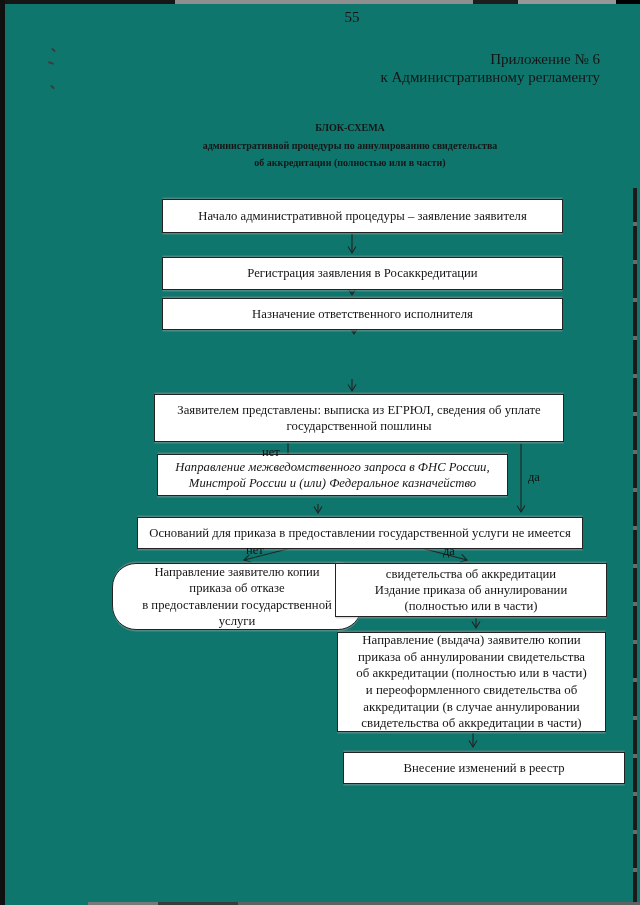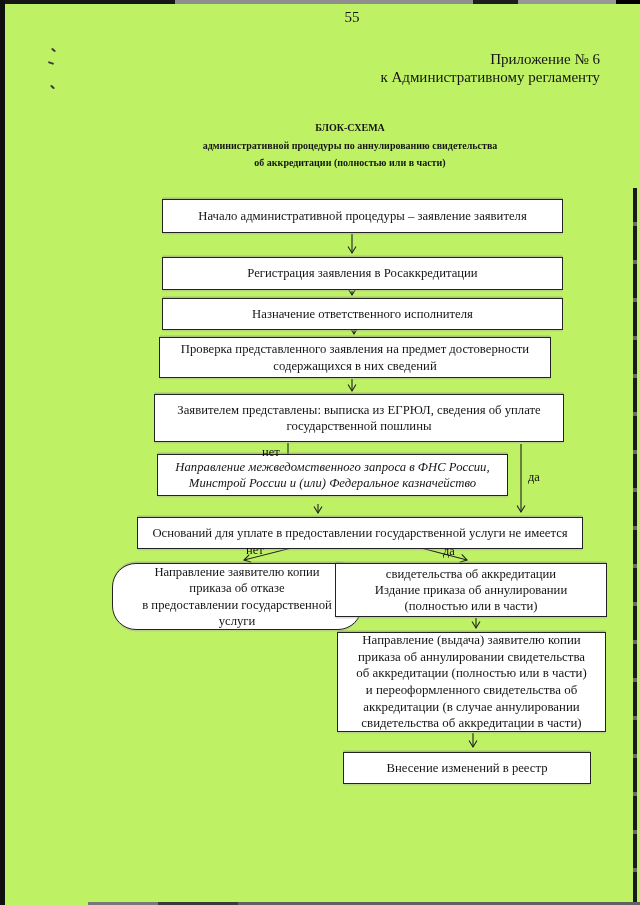--- a/index.html
+++ b/index.html
@@ -1,17 +1,17 @@
 <!DOCTYPE html>
 <html><head>
 <meta charset="utf-8">
 <style>
   html,body{margin:0;padding:0;background:#e8e8e8;}
   .page{
-    position:relative; width:640px; height:905px; background:#bef264;
+    position:relative; width:640px; height:905px; background:#0f766e;
     overflow:hidden; font-family:"Liberation Serif", serif; color:#151515;
   }
   
   .edge{position:absolute;}
   .edge-top{left:0;top:0;width:640px;height:4px;
     background:linear-gradient(90deg,#161616 0 175px,#8f8f8f 175px 473px,#1d1d1d 473px 518px,#979797 518px 616px,#000 616px 640px);}
   .edge-left{left:0;top:0;width:5px;height:905px;background:#101010;}
   .edge-right{left:633px;top:188px;width:4px;height:717px;
     background:repeating-linear-gradient(180deg,#1a1a1a 0 34px,#6b6b6b 34px 38px);}
   .edge-bottom{left:88px;top:902px;width:552px;height:3px;
@@ -36,21 +36,21 @@
   #b-start{left:162px;top:199px;width:401px;height:34px;}
   #b-register{left:162px;top:257px;width:401px;height:33px;}
   #b-assign{left:162px;top:298px;width:401px;height:23px;}
   #b-verify{left:159px;top:337px;width:392px;height:41px;}
   #b-submitted{left:154px;top:394px;width:410px;height:48px;}
   #b-interagency{left:157px;top:454px;width:351px;height:42px;font-style:italic;}
   #b-no-grounds{left:137px;top:517px;width:446px;height:25px;}
   #b-refuse-copy{left:112px;top:563px;width:250px;height:67px;border-radius:24px;}
   #b-issue-order{left:335px;top:563px;width:272px;height:54px;}
   #b-send-copy{left:337px;top:632px;width:269px;height:100px;font-size:12.9px;}
-  #b-registry{left:343px;top:752px;width:248px;height:31px;}
+  #b-registry{left:343px;top:752px;width:282px;height:31px;}
 
   svg.connectors{position:absolute;left:0;top:0;pointer-events:none;}
   svg.connectors line{stroke:#222;stroke-width:1.1;}
 
   .elabel{position:absolute;font-size:12.5px;color:#111;}
   #l-sub-no{left:262px;top:445px;}
   #l-sub-yes{left:528px;top:470px;}
   #l-gr-no{left:246px;top:543px;}
   #l-gr-yes{left:443px;top:544px;}
 </style>
@@ -104,37 +104,33 @@
   </div>
 
   <div class="box" id="b-register">
     <div>Регистрация заявления в Росаккредитации</div>
   </div>
 
   <div class="box" id="b-assign">
     <div>Назначение ответственного исполнителя</div>
   </div>
 
-  <div class="box" id="b-verify">
-    <div>Проверка представленного заявления на предмет достоверности</div>
-    <div>содержащихся в них сведений</div>
-  </div>
 
   <div class="box" id="b-submitted">
     <div>Заявителем представлены: выписка из ЕГРЮЛ, сведения об уплате</div>
     <div>государственной пошлины</div>
   </div>
 
   <div class="box" id="b-interagency">
     <div>Направление межведомственного запроса в ФНС России,</div>
     <div>Минстрой России и (или) Федеральное казначейство</div>
   </div>
 
   <div class="box" id="b-no-grounds">
-    <div>Оснований для уплате в предоставлении государственной услуги не имеется</div>
+    <div>Оснований для приказа в предоставлении государственной услуги не имеется</div>
   </div>
 
   <div class="box" id="b-refuse-copy">
     <div>Направление заявителю копии</div>
     <div>приказа об отказе</div>
     <div>в предоставлении государственной</div>
     <div>услуги</div>
   </div>
 
   <div class="box" id="b-issue-order">

